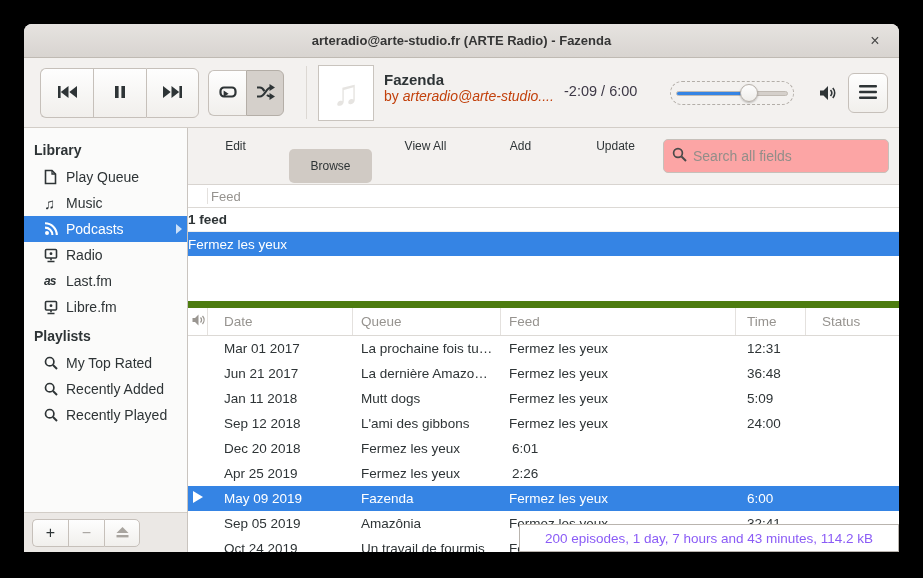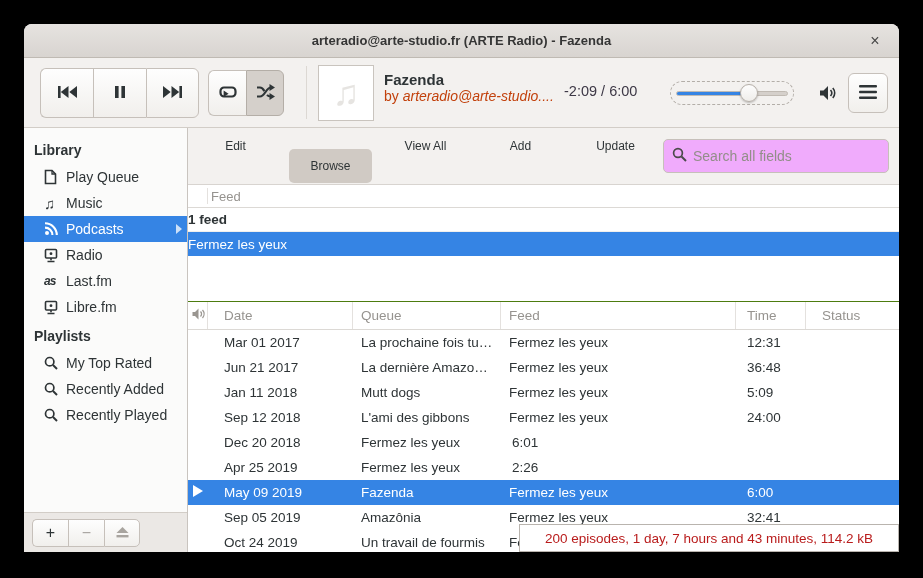--- a/index.html
+++ b/index.html
@@ -55,52 +55,52 @@
   .side-footer .btn:last-child { border-radius:0 5px 5px 0; border-right-width:1px; }
   .side-footer .btn.dis { color:#a8a49f; }
 
   .content { flex:1; display:flex; flex-direction:column; position:relative; min-width:0; background:#fff; }
 
   
   .browser-bar { height:56px; flex:0 0 56px; background:#f3f1ef; display:flex; align-items:center; padding:0 10px 0 0; }
   .bb-buttons { flex:1; display:flex; }
   .bb-btn { flex:1; height:34px; margin:0 6px; background:transparent; border:none; border-radius:5px; font-size:12px; color:#2e3436; cursor:pointer; }
   .bb-btn.pressed { background:#d0cac4;margin-top:20px; }
-  .search-box { width:226px; height:34px; background:#f0abfc; border:1px solid #c6c0ba; border-radius:5px; display:flex; align-items:center; padding:16px 8px; }
+  .search-box { width:226px; height:34px; background:#fca5a5; border:1px solid #c6c0ba; border-radius:5px; display:flex; align-items:center; padding:16px 8px; }
   .search-box input { border:none; outline:none; flex:1; font-size:14px; margin-left:6px; font-family:inherit; color:#2e3436; background:transparent; }
   .search-box input::placeholder { color:#928e89; }
 
   
   .feed-section { height:117px; flex:0 0 117px; display:flex; flex-direction:column; border-top:1px solid #d8d4d0; background:#fff; }
   .feed-header { height:23px; flex:0 0 23px; border-bottom:1px solid #dcd9d5; display:flex; align-items:center; padding-left:23px; font-size:13px; color:#96938f; position:relative; cursor:pointer; }
   .feed-header .colsep { position:absolute; left:19px; top:3px; bottom:3px; width:1px; background:#e4e1de; }
   .feed-row { height:24px; flex:0 0 24px; display:flex; align-items:center; font-size:13.5px; cursor:pointer; }
   .feed-row.bold { font-weight:bold; border-bottom:1px solid #f0efed; }
   .feed-row.sel { background:#3584e4; color:#fff; }
 
   
-  .ep-section { flex:1; display:flex; flex-direction:column; border-top:1px solid #4d7c0f; overflow:hidden; }
+  .ep-section { flex:1; display:flex; flex-direction:column; border-top:7px solid #4d7c0f; overflow:hidden; }
   .ep-grid { display:grid; grid-template-columns:20px 145px 148px 235px 70px 1fr; }
   .ep-header { height:28px; flex:0 0 28px; border-bottom:1px solid #dcd9d5; align-items:center; font-size:13.5px; color:#96938f; }
   .ep-header > div { height:100%; display:flex; align-items:center; border-right:1px solid #e4e1de; padding-left:16px; cursor:pointer; }
   .ep-header > div.hc-icon { padding-left:2px; justify-content:center; }
   .ep-header > div.hc-title, .ep-header > div.hc-feed { padding-left:8px; }
   .ep-header > div.hc-time { padding-left:11px; }
   .ep-header > div.hc-status { border-right:none; }
   .ep-rows { flex:1; overflow:hidden; }
   .ep-row { height:25px; align-items:center; font-size:13.5px; color:#2e3436; cursor:pointer; }
   .ep-row > div { overflow:hidden; white-space:nowrap; text-overflow:ellipsis; }
   .ep-row .c-date { padding-left:16px; }
   .ep-row .c-title, .ep-row .c-feed { padding-left:8px; }
   .ep-row .c-time { padding-left:11px; }
   .ep-row .c-icon { display:flex; align-items:center; justify-content:center; }
   .ep-row.sel { background:#3584e4; color:#fff; }
 
   
-  .status-tip { position:absolute; right:0; bottom:0; width:380px; height:28px; background:#fff; border:1px solid #b9b4ae; display:flex; align-items:center; justify-content:center; font-size:13.5px; color:#b91c1c; z-index:5; }
+  .status-tip { position:absolute; right:0; bottom:0; width:380px; height:28px; background:#fff; border:1px solid #b9b4ae; display:flex; align-items:center; justify-content:center; font-size:13.5px; color:#8b5cf6; z-index:5; }
 </style>
 </head>
 <body>
 
 <div class="stage">
   <div class="window">
 
     <div class="titlebar">
       <span class="title">arteradio@arte-studio.fr (ARTE Radio) - Fazenda</span>
       <button class="close-btn">×</button>

